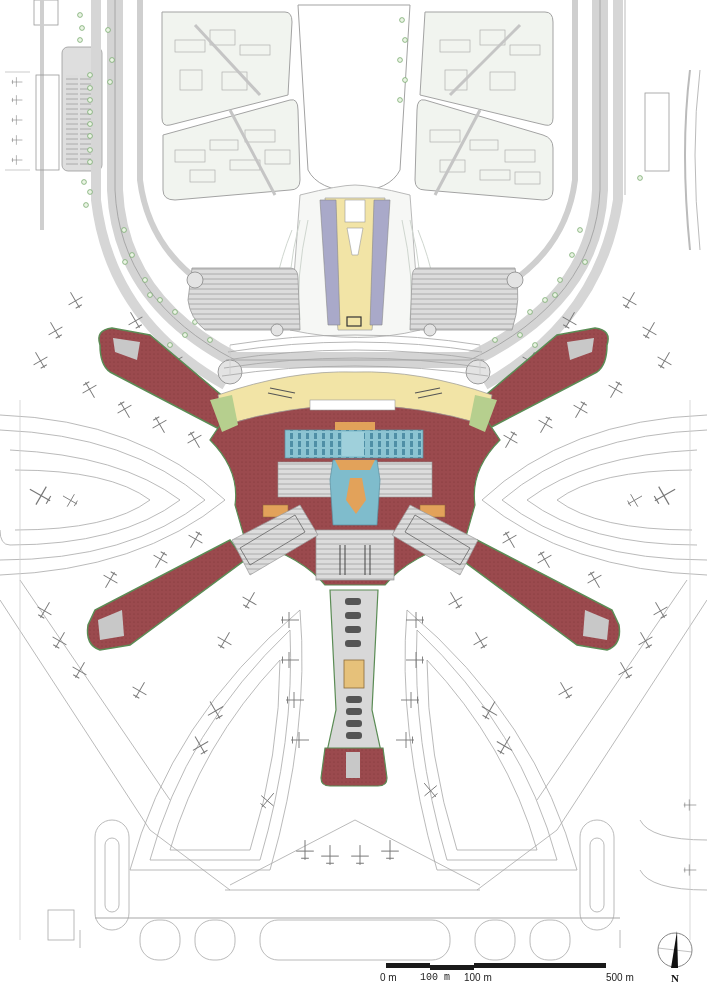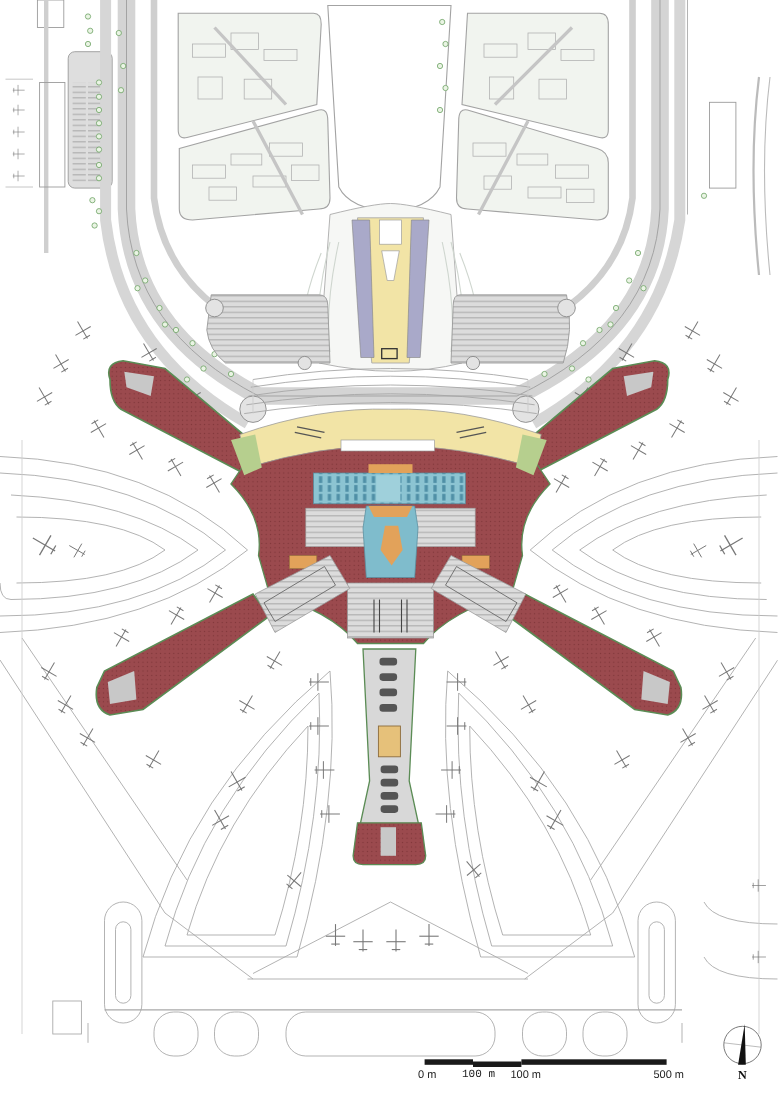--- a/index.html
+++ b/index.html
@@ -388,21 +388,21 @@
   </g>
 </svg>
 
 <div class="scalebar">
   <div class="bar" style="left:0; width:44px;"></div>
   <div class="bar hollow" style="left:44px; width:44px;"></div>
   <div class="bar" style="left:88px; width:132px;"></div>
   <span class="lbl" style="left:-6px;">0 m</span>
   <span class="lbl" style="left:34px;font-family:Liberation Mono, monospace;">100 m</span>
   <span class="lbl" style="left:78px;">100 m</span>
-  <span class="lbl" style="left:208px;">500 m</span>
+  <span class="lbl" style="left:220px;">500 m</span>
 </div>
 
 <div class="north">
   <svg width="40" height="44" viewBox="0 0 40 44">
     <circle cx="20" cy="22" r="17" fill="none" stroke="#666" stroke-width="0.8"></circle>
     <line x1="3" y1="20" x2="37" y2="24" stroke="#999" stroke-width="0.6"></line>
     <polygon points="22,3 16,40 23,40" fill="#111"></polygon>
   </svg>
   <div class="n-lbl">N</div>
 </div>

